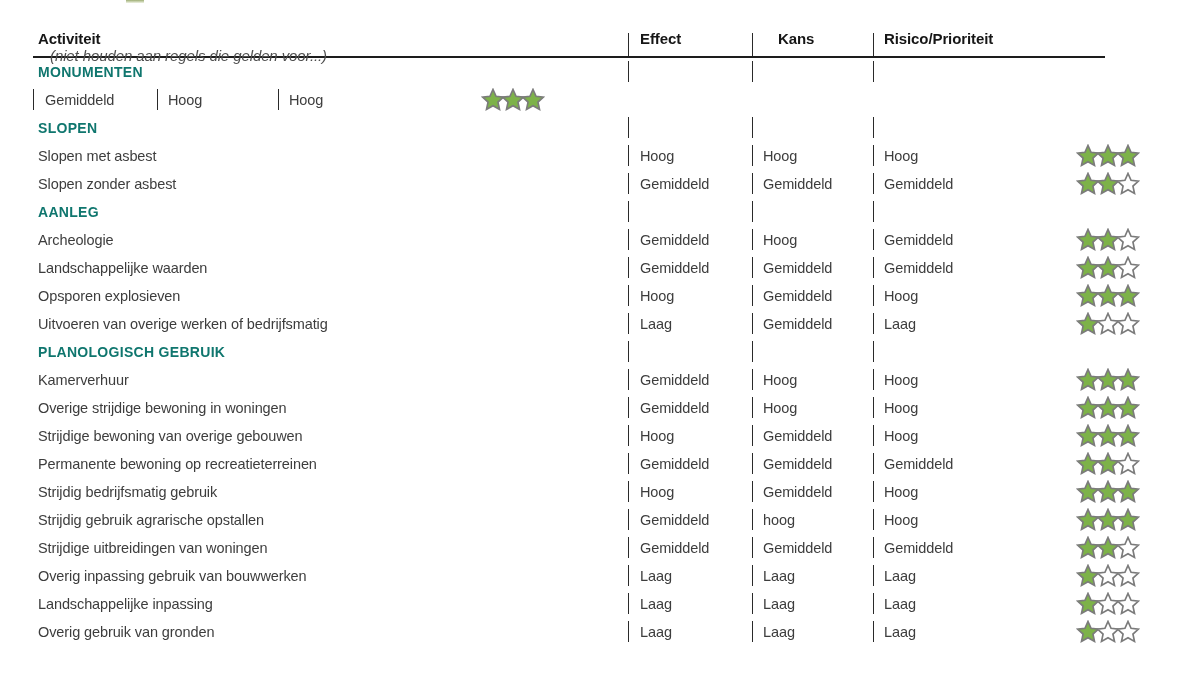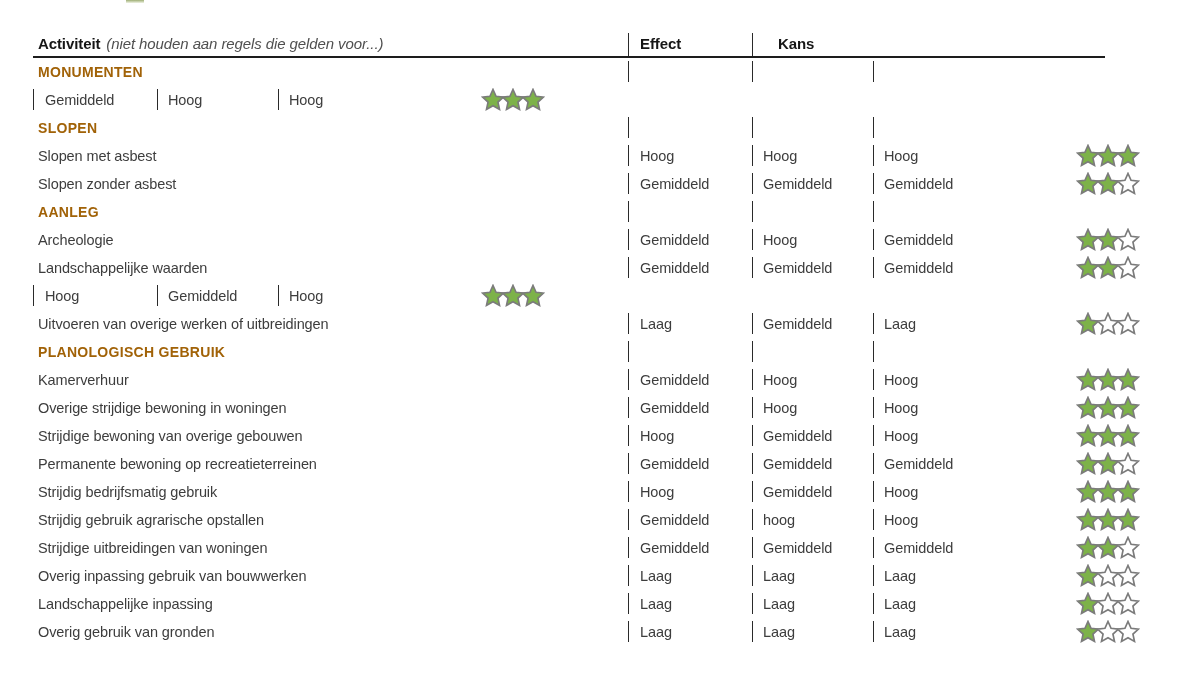--- a/index.html
+++ b/index.html
@@ -12,64 +12,67 @@
   .top-artifact {
     position:absolute; left:126px; top:0; width:18px; height:3px;
     background:linear-gradient(to bottom,#93a565,#eef2e2); opacity:.9;
   }
   
   .hdr {
     position:absolute; top:30px; left:33px; width:1072px; height:28px;
     display:flex; align-items:center; border-bottom:2px solid #1d1d1d;
     box-sizing:border-box;
   }
-  .hdr .c { position:relative; height:100%; display:flex; align-items:center; box-sizing:border-box; }
+  .hdr .c { position:relative; height:100%; display:flex; box-sizing:border-box;flex-direction:column; }
   .hdr .c.vline::before {
     content:""; position:absolute; left:0; top:3px; bottom:0; width:1px; background:#2a2a2a;
   }
   .hdr-activity { width:595px; padding-left:5px; }
   .hdr-effect   { width:124px; padding-left:12px; }
   .hdr-kans     { width:121px; padding-left:26px; }
   .hdr-risico   { flex:1;      padding-left:11px; }
   .hdr b { font-size:15px; color:#161616; font-weight:bold; }
-  .hdr .note { font-size:15px; color:#4f4f4f; font-style:italic; margin-left:6px; white-space:nowrap; }
+  .hdr .note { font-size:15px; color:#4f4f4f; font-style:italic; margin-left:12px; white-space:nowrap; }
   
   #rows { position:absolute; top:58px; left:33px; width:1111px; }
   .row { position:relative; display:flex; align-items:center; height:28px; }
   .cell { position:relative; height:100%; display:flex; align-items:center; box-sizing:border-box; font-size:14.5px; }
   .cell.vline::before {
     content:""; position:absolute; left:0; top:3px; bottom:4px; width:1px; background:#2a2a2a;
   }
   .cell.activity { width:595px; padding-left:5px; }
   .cell.effect   { width:124px; padding-left:12px; }
   .cell.kans     { width:121px; padding-left:11px; }
   .cell.risico   { width:203px; padding-left:11px; }
   .cell.stars    { flex:1; padding-left:0; }
   .row.section .cell.activity {
-    color:#a16207; font-weight:bold; font-size:14px; letter-spacing:0.3px;
+    color:#0f766e; font-weight:bold; font-size:14px; letter-spacing:0.3px;
   }
   .stars svg { display:block; margin-right:-4px; flex:0 0 auto; }
 </style>
 </head>
 <body>
 
 <div id="page">
   <div class="top-artifact"></div>
 
   <div class="hdr">
     <div class="c hdr-activity">
       <b>Activiteit</b>
       <span class="note">(niet houden aan regels die gelden voor...)</span>
     </div>
     <div class="c hdr-effect vline">
       <b>Effect</b>
     </div>
     <div class="c hdr-kans vline">
       <b>Kans</b>
     </div>
+    <div class="c hdr-risico vline">
+      <b>Risico/Prioriteit</b>
+    </div>
   </div>
 
   <div id="rows">
       <div class="row section">
         <div class="cell activity">MONUMENTEN</div>
         <div class="cell effect vline"></div>
         <div class="cell kans vline"></div>
         <div class="cell risico vline"></div>
         <div class="cell stars"></div>
       </div>
@@ -165,37 +168,38 @@
           </svg>
           <svg width="24" height="24" viewBox="0 0 24 24">
             <polygon points="12,1.5 15.06,8.29 22.46,9.1 16.95,14.11 18.47,21.4 12,17.7 5.53,21.4 7.05,14.11 1.54,9.1 8.94,8.29" fill="#7db249" stroke="#7b7b7b" stroke-width="1.7" stroke-linejoin="miter"></polygon>
           </svg>
           <svg width="24" height="24" viewBox="0 0 24 24">
             <polygon points="12,1.5 15.06,8.29 22.46,9.1 16.95,14.11 18.47,21.4 12,17.7 5.53,21.4 7.05,14.11 1.54,9.1 8.94,8.29" fill="#ffffff" stroke="#7b7b7b" stroke-width="1.7" stroke-linejoin="miter"></polygon>
           </svg>
         </div>
       </div>
       <div class="row item">
+        <div class="cell activity">Opsporen explosieven</div>
         <div class="cell effect vline">Hoog</div>
         <div class="cell kans vline">Gemiddeld</div>
         <div class="cell risico vline">Hoog</div>
         <div class="cell stars">
           <svg width="24" height="24" viewBox="0 0 24 24">
             <polygon points="12,1.5 15.06,8.29 22.46,9.1 16.95,14.11 18.47,21.4 12,17.7 5.53,21.4 7.05,14.11 1.54,9.1 8.94,8.29" fill="#7db249" stroke="#7b7b7b" stroke-width="1.7" stroke-linejoin="miter"></polygon>
           </svg>
           <svg width="24" height="24" viewBox="0 0 24 24">
             <polygon points="12,1.5 15.06,8.29 22.46,9.1 16.95,14.11 18.47,21.4 12,17.7 5.53,21.4 7.05,14.11 1.54,9.1 8.94,8.29" fill="#7db249" stroke="#7b7b7b" stroke-width="1.7" stroke-linejoin="miter"></polygon>
           </svg>
           <svg width="24" height="24" viewBox="0 0 24 24">
             <polygon points="12,1.5 15.06,8.29 22.46,9.1 16.95,14.11 18.47,21.4 12,17.7 5.53,21.4 7.05,14.11 1.54,9.1 8.94,8.29" fill="#7db249" stroke="#7b7b7b" stroke-width="1.7" stroke-linejoin="miter"></polygon>
           </svg>
         </div>
       </div>
       <div class="row item">
-        <div class="cell activity">Uitvoeren van overige werken of uitbreidingen</div>
+        <div class="cell activity">Uitvoeren van overige werken of bedrijfsmatig</div>
         <div class="cell effect vline">Laag</div>
         <div class="cell kans vline">Gemiddeld</div>
         <div class="cell risico vline">Laag</div>
         <div class="cell stars">
           <svg width="24" height="24" viewBox="0 0 24 24">
             <polygon points="12,1.5 15.06,8.29 22.46,9.1 16.95,14.11 18.47,21.4 12,17.7 5.53,21.4 7.05,14.11 1.54,9.1 8.94,8.29" fill="#7db249" stroke="#7b7b7b" stroke-width="1.7" stroke-linejoin="miter"></polygon>
           </svg>
           <svg width="24" height="24" viewBox="0 0 24 24">
             <polygon points="12,1.5 15.06,8.29 22.46,9.1 16.95,14.11 18.47,21.4 12,17.7 5.53,21.4 7.05,14.11 1.54,9.1 8.94,8.29" fill="#ffffff" stroke="#7b7b7b" stroke-width="1.7" stroke-linejoin="miter"></polygon>
           </svg>

